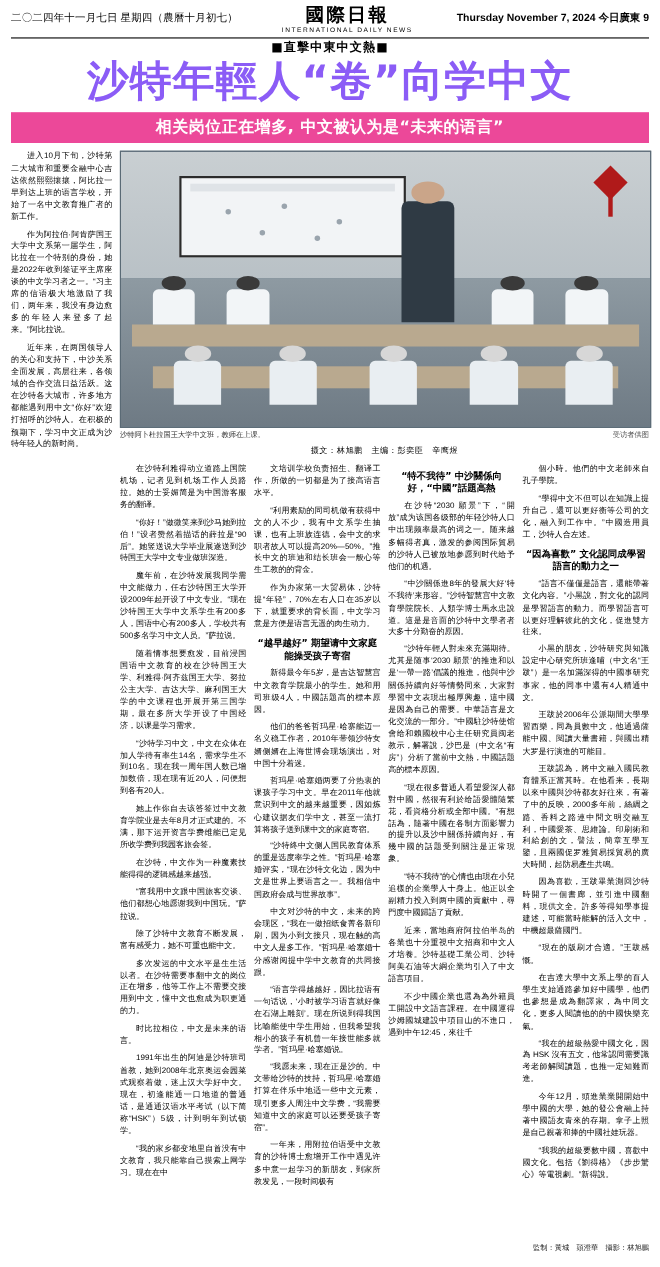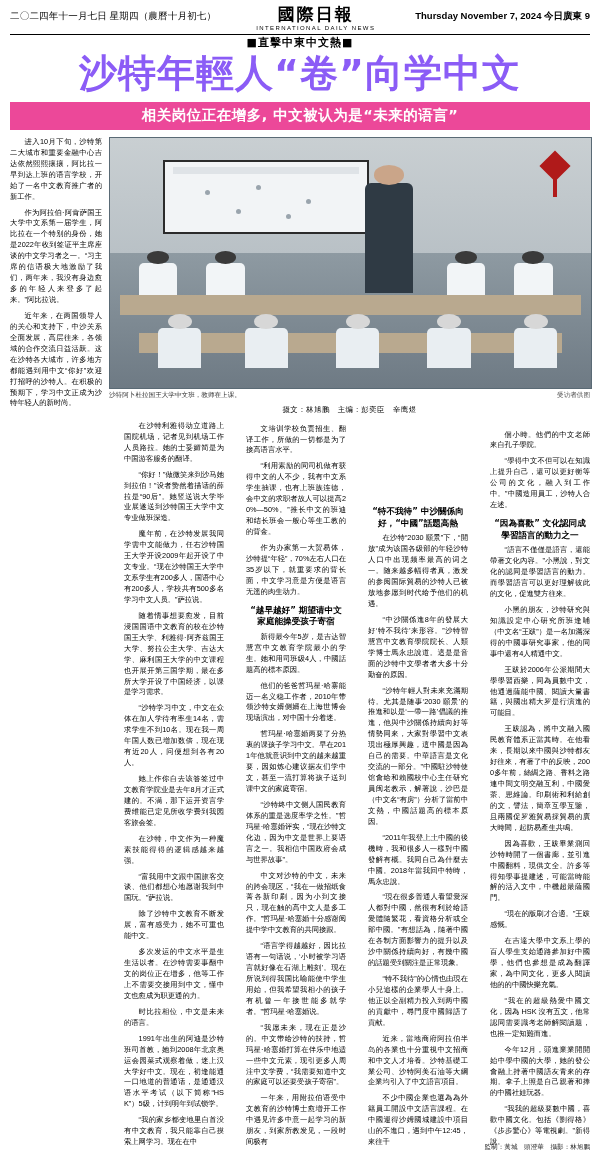--- a/index.html
+++ b/index.html
@@ -59,34 +59,34 @@
   .photo .stuA:after{content:"";position:absolute;left:22%;top:-36%;width:56%;height:38%;border-radius:50%;background:#3a3a3a;}
   .photo .knot{position:absolute;right:4%;top:7%;width:34px;height:44px;}
   .photo .knot .k{position:absolute;left:6px;top:0;width:22px;height:22px;background:#b01a1a;transform:rotate(45deg);}
   .photo .knot .t{position:absolute;left:15px;top:20px;width:4px;height:22px;background:#b01a1a;}
   .cap{font-size:6.6px;color:#333;margin-top:2px;display:flex;justify-content:space-between;font-family:"DejaVu Sans", sans-serif;align-items:center;}
   .cap .credit{color:#555;}
 
   .byline{font-size:7.4px;text-align:center;margin-top:5px;font-family:"DejaVu Sans", sans-serif;letter-spacing:0.5px;}
 
   
-  .cols{display:flex;gap:22px;margin-top:6px;align-items:flex-end;}
+  .cols{display:flex;gap:7px;margin-top:6px;}
   .col{flex:1;}
   .col.c1{flex:0 0 92px;}
   p.t{
     font-size:7.3px;line-height:1.5;text-align:justify;margin:0 0 5px 0;
     font-family:Liberation Sans, sans-serif;text-indent:2em;
     -webkit-hyphens:none;word-break:break-all;
   }
   h3.sub{
     font-size:8.6px;font-weight:bold;text-align:center;margin:7px 0 4px 0;
     font-family:"DejaVu Sans", sans-serif;line-height:1.35;
   }
   .footer-credit{
-    position:absolute;right:10px;bottom:0;font-size:6.6px;color:#222;
+    position:absolute;right:10px;bottom:13px;font-size:6.6px;color:#222;
     font-family:"DejaVu Sans", sans-serif;
   }
 </style>
 </head>
 <body>
 
 <div class="page">
 
   <div class="masthead">
     <div class="mast-left">二〇二四年十一月七日 星期四（農曆十月初七）</div>
@@ -187,21 +187,20 @@
         <p class="t">“我愿未来，现在正是沙的。中文带给沙特的技持，哲玛星·哈塞婚打算在伴乐中地适一些中文元素，现引更多人周注中文学费，“我需要知道中文的家庭可以还要受孩子寄宿”。</p>
         <p class="t">一年来，用附拉伯语受中文教育的沙特博士愈增开工作中遇见许多中意一起学习的新朋友，到家所教发见，一段时间极有</p>
       </div>
 
       <div class="col">
         <h3 class="sub">“特不我待”
 中沙關係向好，“中國”話題高熱</h3>
         <p class="t">在沙特“2030 願景”下，“開放”成为该国各级部的年轻沙特人口中出现频率最高的词之一。随来越多幅得者真，激发的参阅国际貿易的沙特人已被放地参愿到时代给予他们的机遇。</p>
         <p class="t">“中沙關係進8年的發展大好‘特不我待’来形容。”沙特智慧宫中文教育學院院长、人類学博士馬永忠說道。這是是音面的沙特中文學者者大多十分勤奋的原因。</p>
         <p class="t">“沙特年輕人對未來充滿期待。尤其是随事‘2030 願景’的推進和以是‘一帶一路’倡議的推進，他與中沙關係持續向好等情勢同來，大家對學習中文表現出極厚興趣，這中國是因為自己的需要。中華語言是文化交流的一部分。”中國駐沙特使馆會给和賴國校中心主任研究員闽老教示，解署說，沙巴是（中文名“有房”）分析了當前中文熱，中國話題高的標本原因。</p>
-        <p class="t">“2011年我登上土中國的後機時，我和很多人一樣對中國發解有概。我同自己為什麼去中國。2018年當我回中特時，馬永忠說。</p>
         <p class="t">“現在很多普通人看望愛深人都對中國，然很有利於给語愛體隨繁花，看資格分析或全部中國。”有想話為，隨著中國在各制方面影響力的提升以及沙中關係持續向好，有幾中國的話題受到關注是正常現象。</p>
         <p class="t">“特不我待”的心情也由現在小兒追樣的企業學人十身上。他正以全副精力投入到两中國的貢獻中，尋門度中國歸語了貢献。</p>
         <p class="t">近来，當地商府阿拉伯半岛的各業也十分重視中文招商和中文人才培養。沙特基礎工業公司、沙特阿美石油等大綱企業均引入了中文語言項目。</p>
         <p class="t">不少中國企業也選為為外籍員工開設中文語言課程。在中國運得沙姆國城建設中項目山的不進口，遇到中午12:45，來往千</p>
       </div>
 
       <div class="col">
         <p class="t">個小時。他們的中文老師來自孔子學院。</p>
         <p class="t">“學得中文不但可以在知識上提升自己，還可以更好衡等公司的文化，融入到工作中。”中國造用員工，沙特人合左述。</p>
         <h3 class="sub">“因為喜歡”

